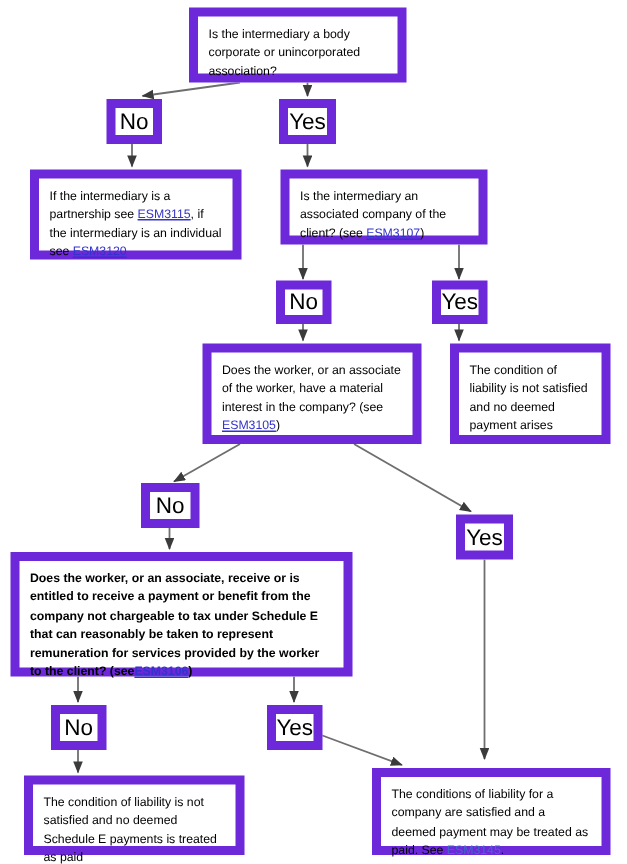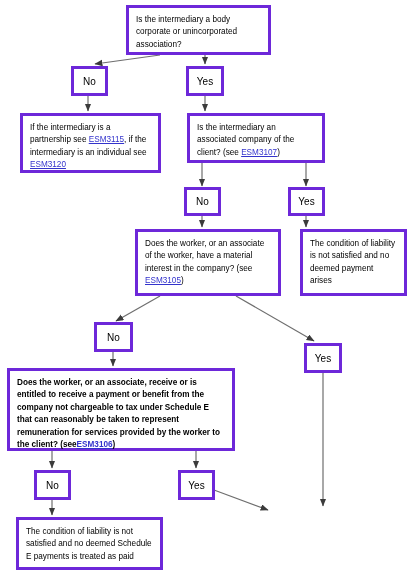--- a/index.html
+++ b/index.html
@@ -19,36 +19,36 @@
     position: absolute;
     left: 0;
     top: 0;
     width: 418px;
     height: 576px;
     pointer-events: none;
   }
   .node {
     position: absolute;
     box-sizing: border-box;
-    border: 3px solid #6d28d9;
+    border: 6px solid #6d28d9;
     background: #ffffff;
     color: #000000;
     z-index: 2;
   }
   .node.proc {
     padding: 6px 7px 4px 7px;
     font-size: 8.2px;
     line-height: 12.4px;
     text-align: left;
   }
   .node.decision {
     display: flex;
     align-items: center;
     justify-content: center;
-    font-size: 10px;
+    font-size: 15px;
     line-height: 11px;
     text-align: center;
   }
   .node .txt {
     display: block;
     white-space: pre-line;
   }
   a.esm {
     color: #3333cc;
     text-decoration: underline;
@@ -158,14 +158,17 @@
   </div>
 
   <div class="node decision" style="left:178px; top:470px; width:37px; height:30px;">
     <span>Yes</span>
   </div>
 
   <div class="node proc" style="left:16px; top:517px; width:147px; height:53px;">
     <span class="txt">The condition of liability is not satisfied and no deemed Schedule E payments is treated as paid</span>
   </div>
 
+  <div class="node proc" style="left:248px; top:512px; width:159px; height:58px;">
+    <span><span>The conditions of liability for a company are satisfied and a deemed payment may be treated as paid. See </span><a class="esm plain" href="#">ESM3145</a><span>.</span></span>
+  </div>
 
 </div>
 
 </body></html>

